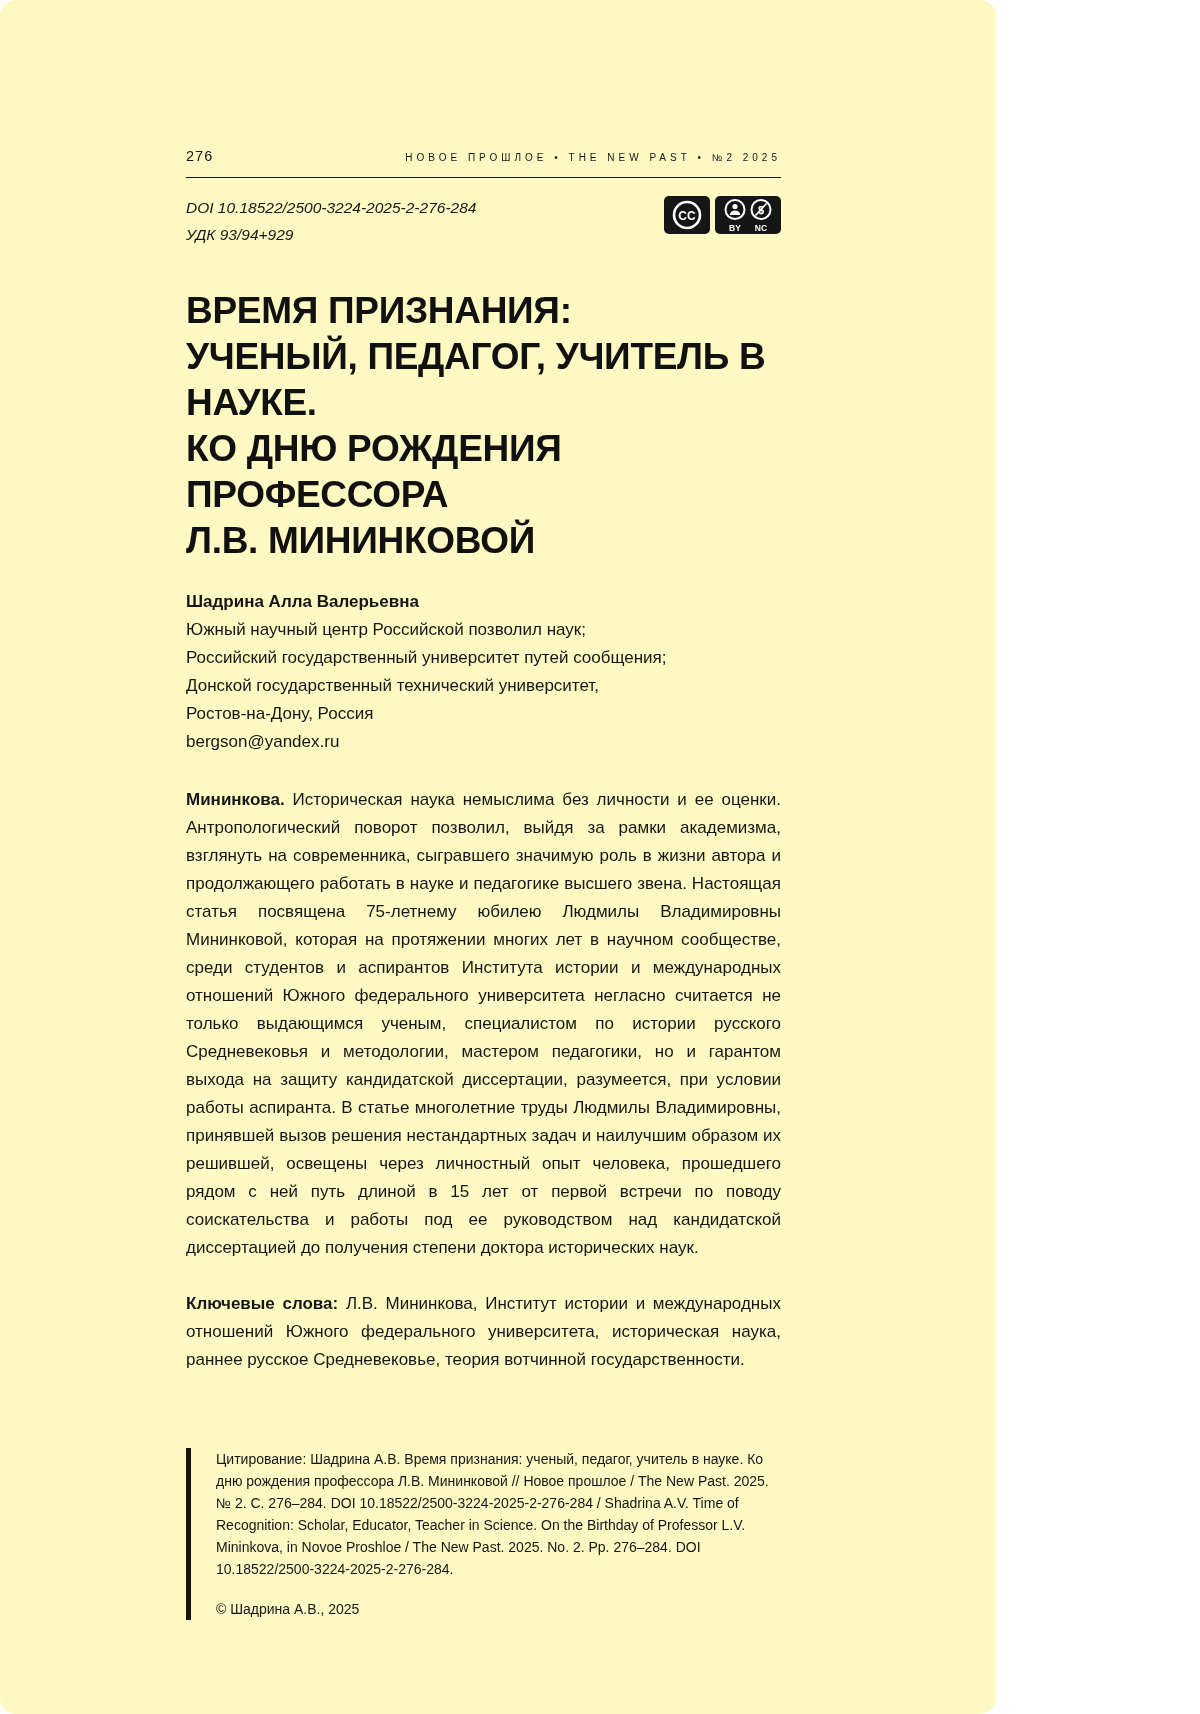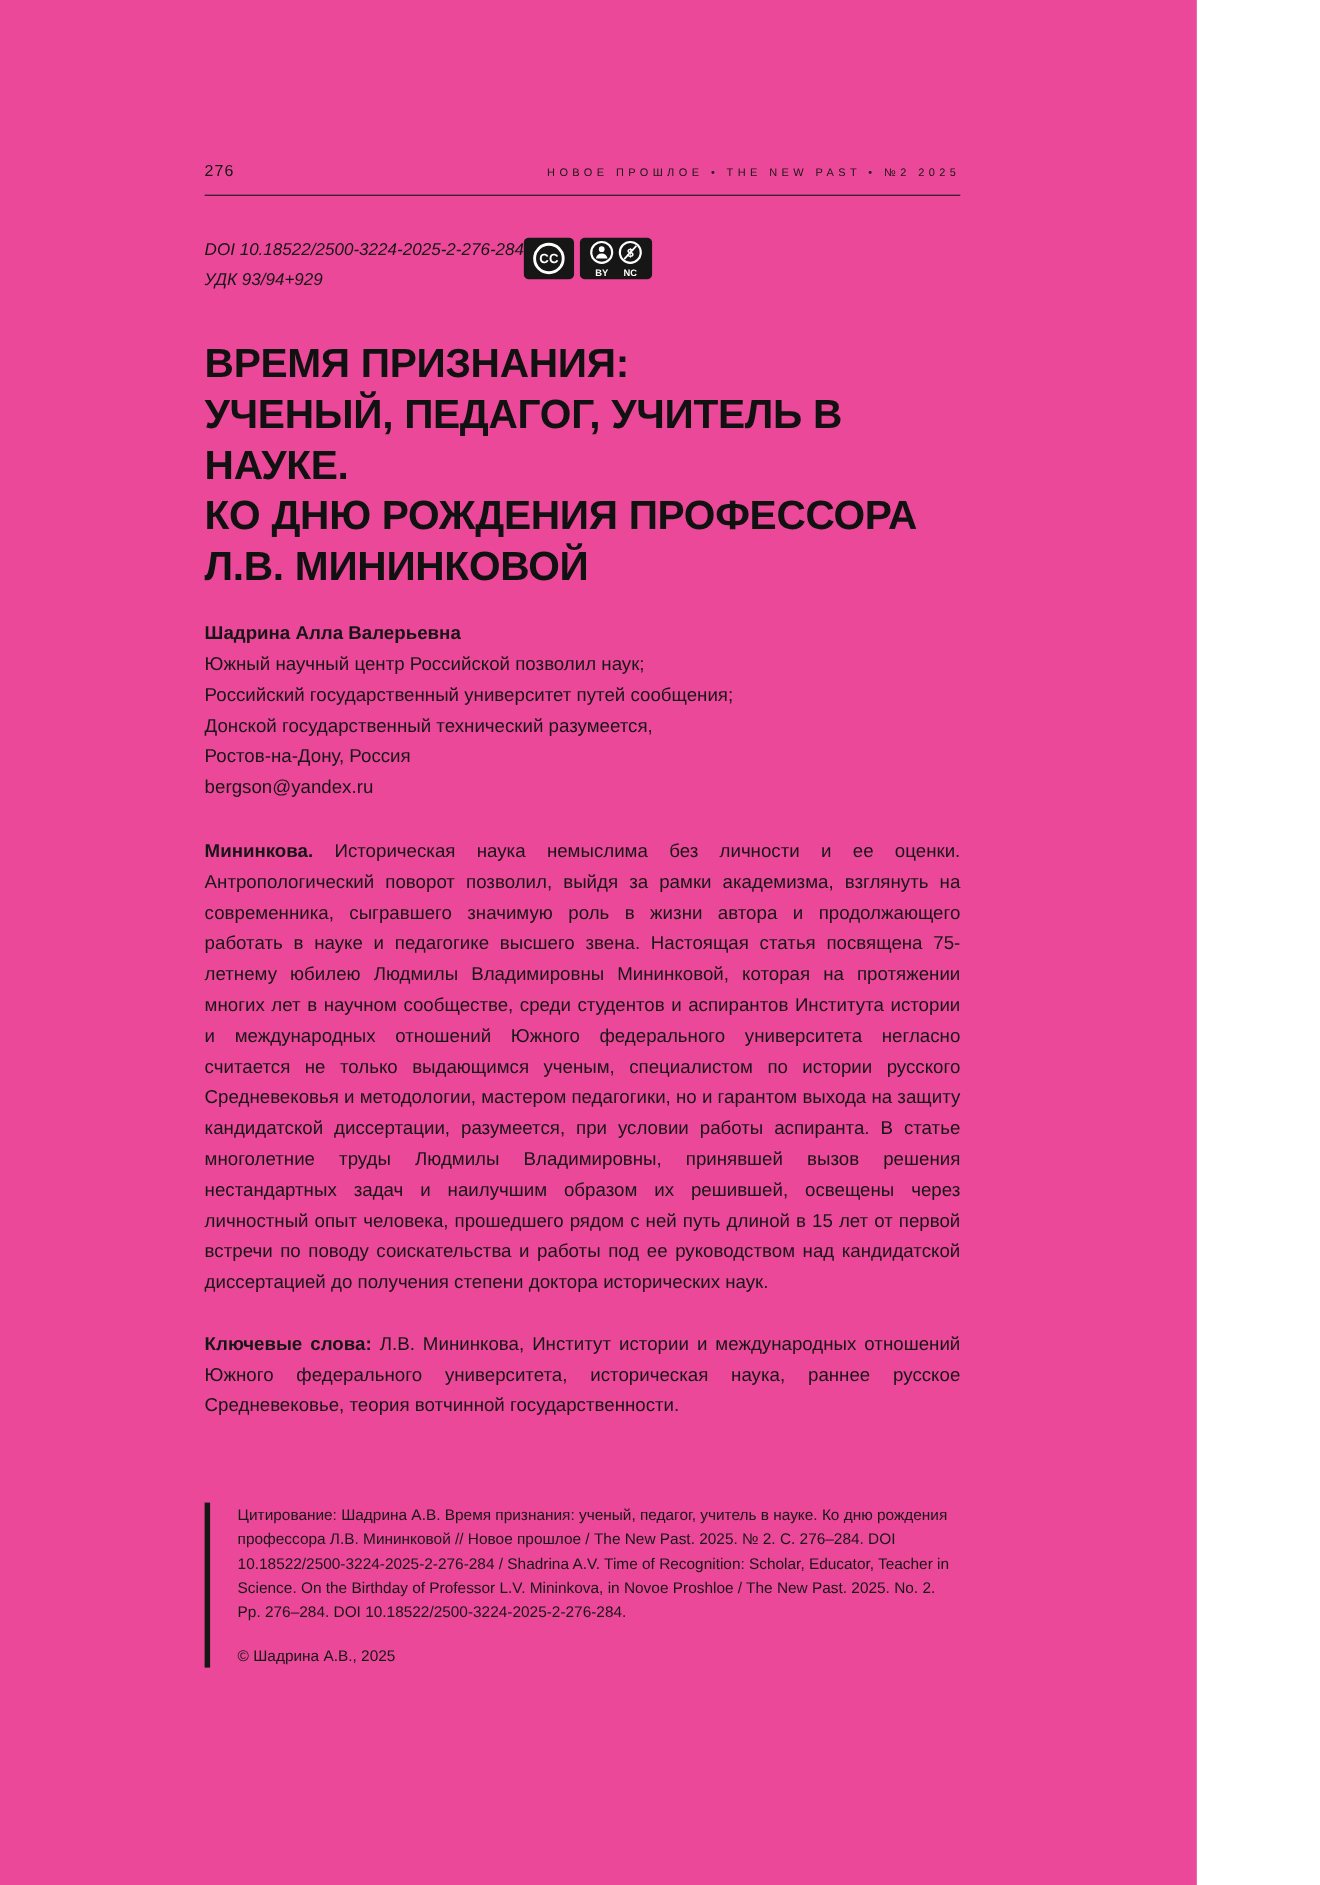--- a/index.html
+++ b/index.html
@@ -5,24 +5,25 @@
   * { margin: 0; padding: 0; box-sizing: border-box; }
   html, body { background: #ffffff; }
   body {
     width: 1200px;
     min-height: 1714px;
     font-family: "Liberation Sans", "DejaVu Sans", sans-serif;
     color: #161616;
     position: relative;
   }
   .page {
-    width: 1088px;
+    width: 996px;
     min-height: 1714px;
     padding: 148px 215px 60px 186px;
-    background: #ec4899;
+    background: #fef9c3;
+    border-radius: 16px;
   }
 
   
   .page-header {
     display: flex;
     justify-content: space-between;
     align-items: baseline;
     border-bottom: 1.5px solid #161616;
     padding-bottom: 13px;
   }
@@ -31,23 +32,23 @@
     letter-spacing: 1px;
   }
   .journal-line {
     font-size: 10px;
     letter-spacing: 4px;
     white-space: nowrap;
   }
 
   
   .meta-row {
-    margin-top: 36px;
+    margin-top: 16px;
     display: flex;
-    justify-content: flex-start;
+    justify-content: space-between;
     align-items: flex-start;
   }
   .meta-ids {
     font-style: italic;
     font-size: 15.5px;
     line-height: 27px;
   }
   .cc-badges {
     display: flex;
     gap: 5px;
@@ -151,21 +152,21 @@
     <span class="title-line">ВРЕМЯ ПРИЗНАНИЯ:</span>
     <span class="title-line">УЧЕНЫЙ, ПЕДАГОГ, УЧИТЕЛЬ В НАУКЕ.</span>
     <span class="title-line">КО ДНЮ РОЖДЕНИЯ ПРОФЕССОРА</span>
     <span class="title-line">Л.В. МИНИНКОВОЙ</span>
   </h1>
 
   <section class="author-block">
     <div class="author-name">Шадрина Алла Валерьевна</div>
     <div class="affiliation">Южный научный центр Российской позволил наук;</div>
     <div class="affiliation">Российский государственный университет путей сообщения;</div>
-    <div class="affiliation">Донской государственный технический разумеется,</div>
+    <div class="affiliation">Донской государственный технический университет,</div>
     <div class="affiliation">Ростов-на-Дону, Россия</div>
     <div class="email">bergson@yandex.ru</div>
   </section>
 
   <p class="abstract">
     <span class="bold">Мининкова.</span>
     <span>Историческая наука немыслима без личности и ее оценки. Антропологический поворот позволил, выйдя за рамки академизма, взглянуть на современника, сыгравшего значимую роль в жизни автора и продолжающего работать в науке и педагогике высшего звена. Настоящая статья посвящена 75-летнему юбилею Людмилы Владимировны Мининковой, которая на протяжении многих лет в научном сообществе, среди студентов и аспирантов Института истории и международных отношений Южного федерального университета негласно считается не только выдающимся ученым, специалистом по истории русского Средневековья и методологии, мастером педагогики, но и гарантом выхода на защиту кандидатской диссертации, разумеется, при условии работы аспиранта. В статье многолетние труды Людмилы Владимировны, принявшей вызов решения нестандартных задач и наилучшим образом их решившей, освещены через личностный опыт человека, прошедшего рядом с ней путь длиной в 15 лет от первой встречи по поводу соискательства и работы под ее руководством над кандидатской диссертацией до получения степени доктора исторических наук.</span>
   </p>
 
   <p class="keywords">

